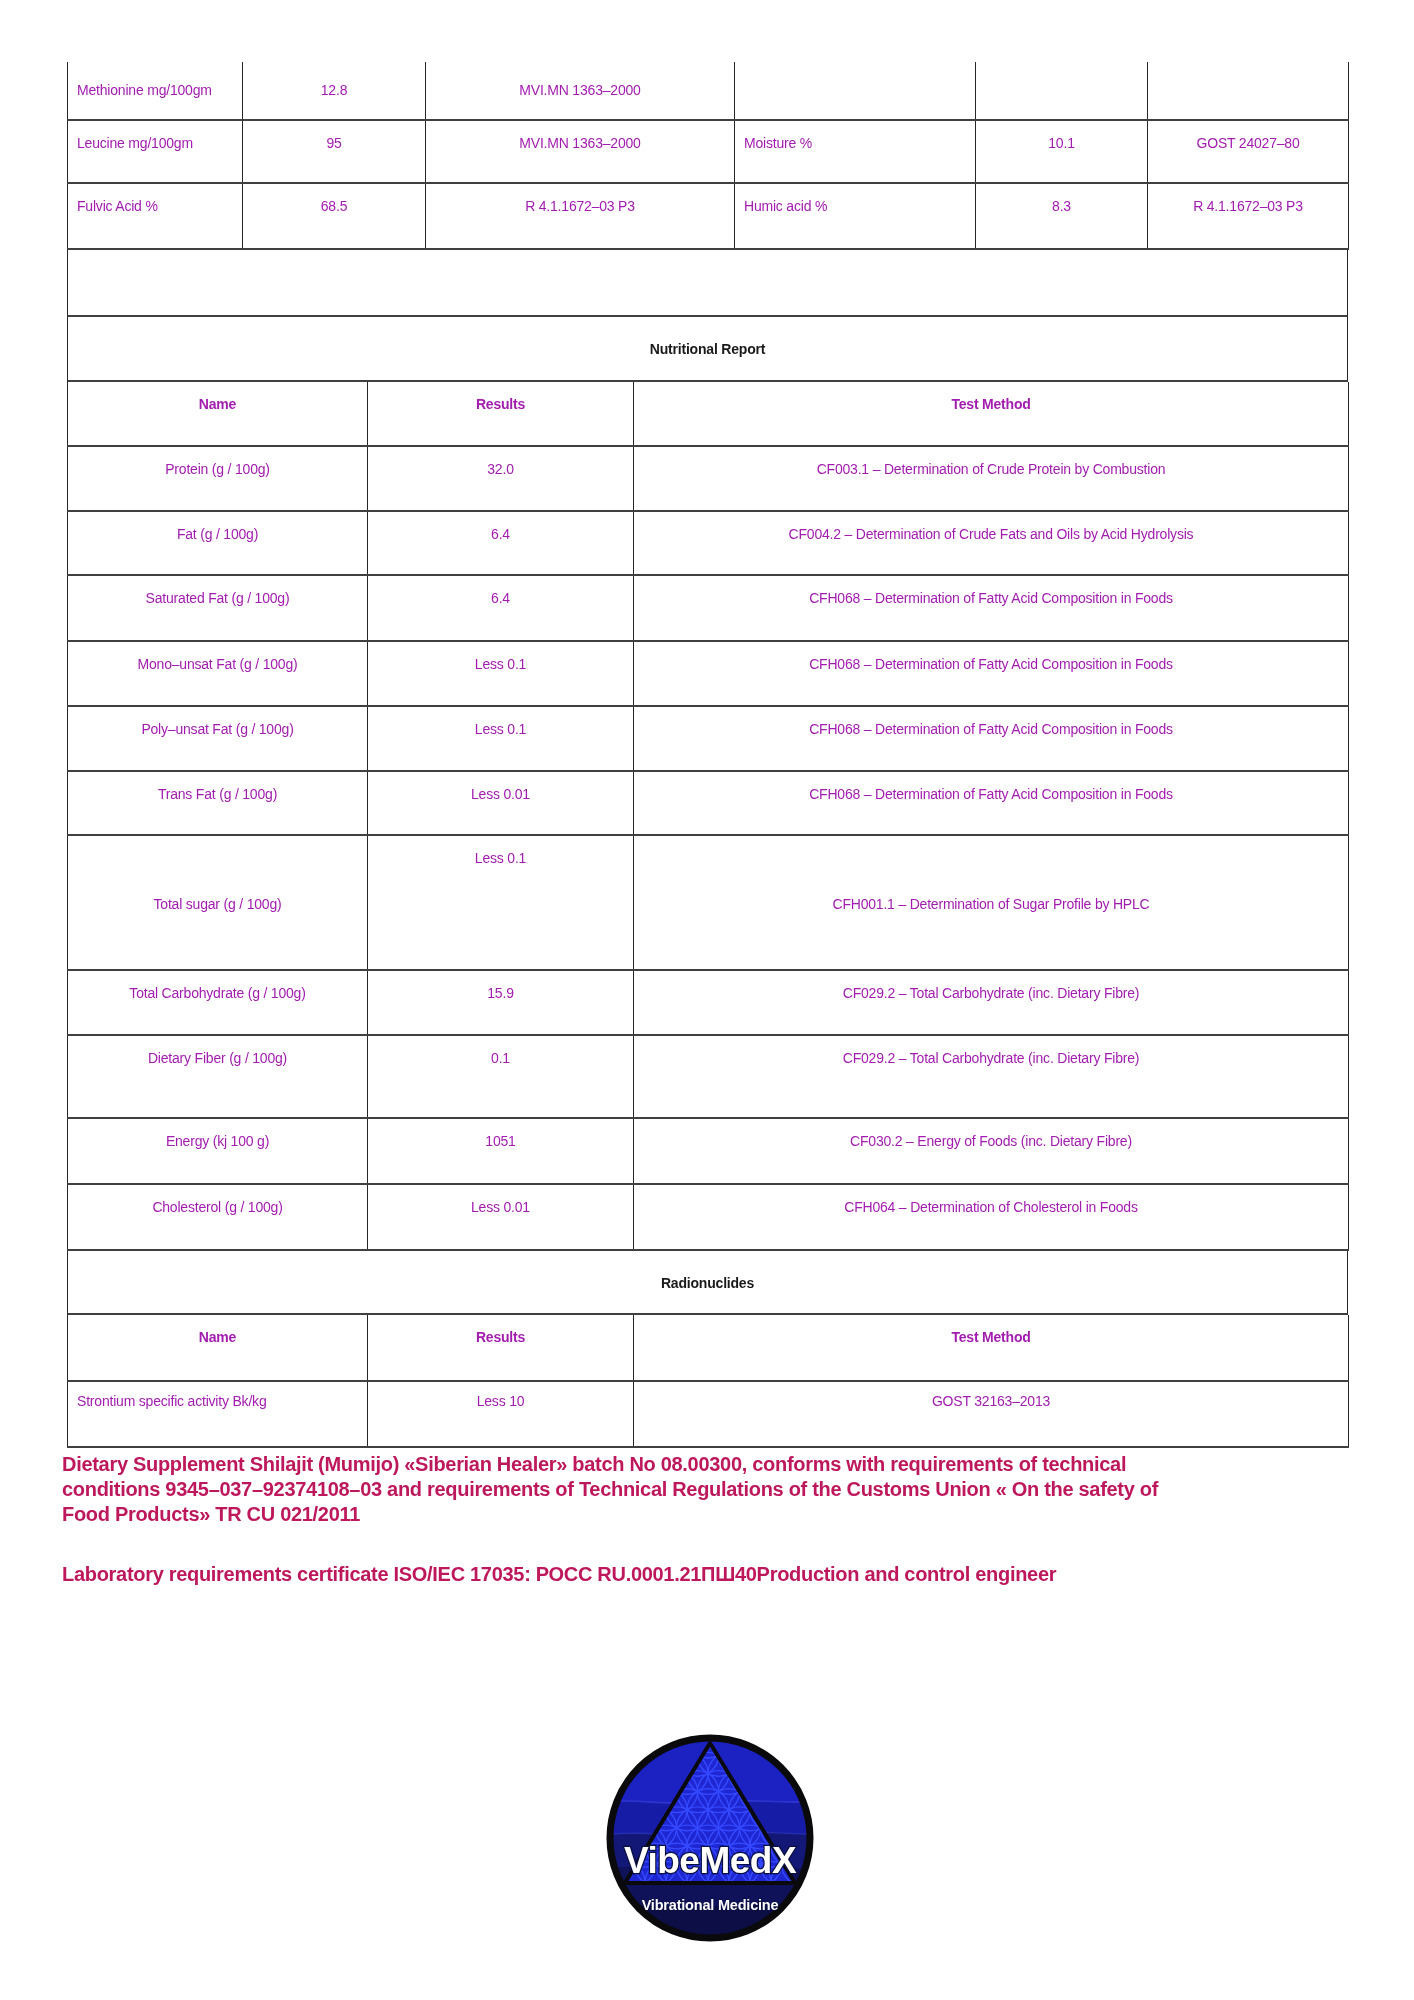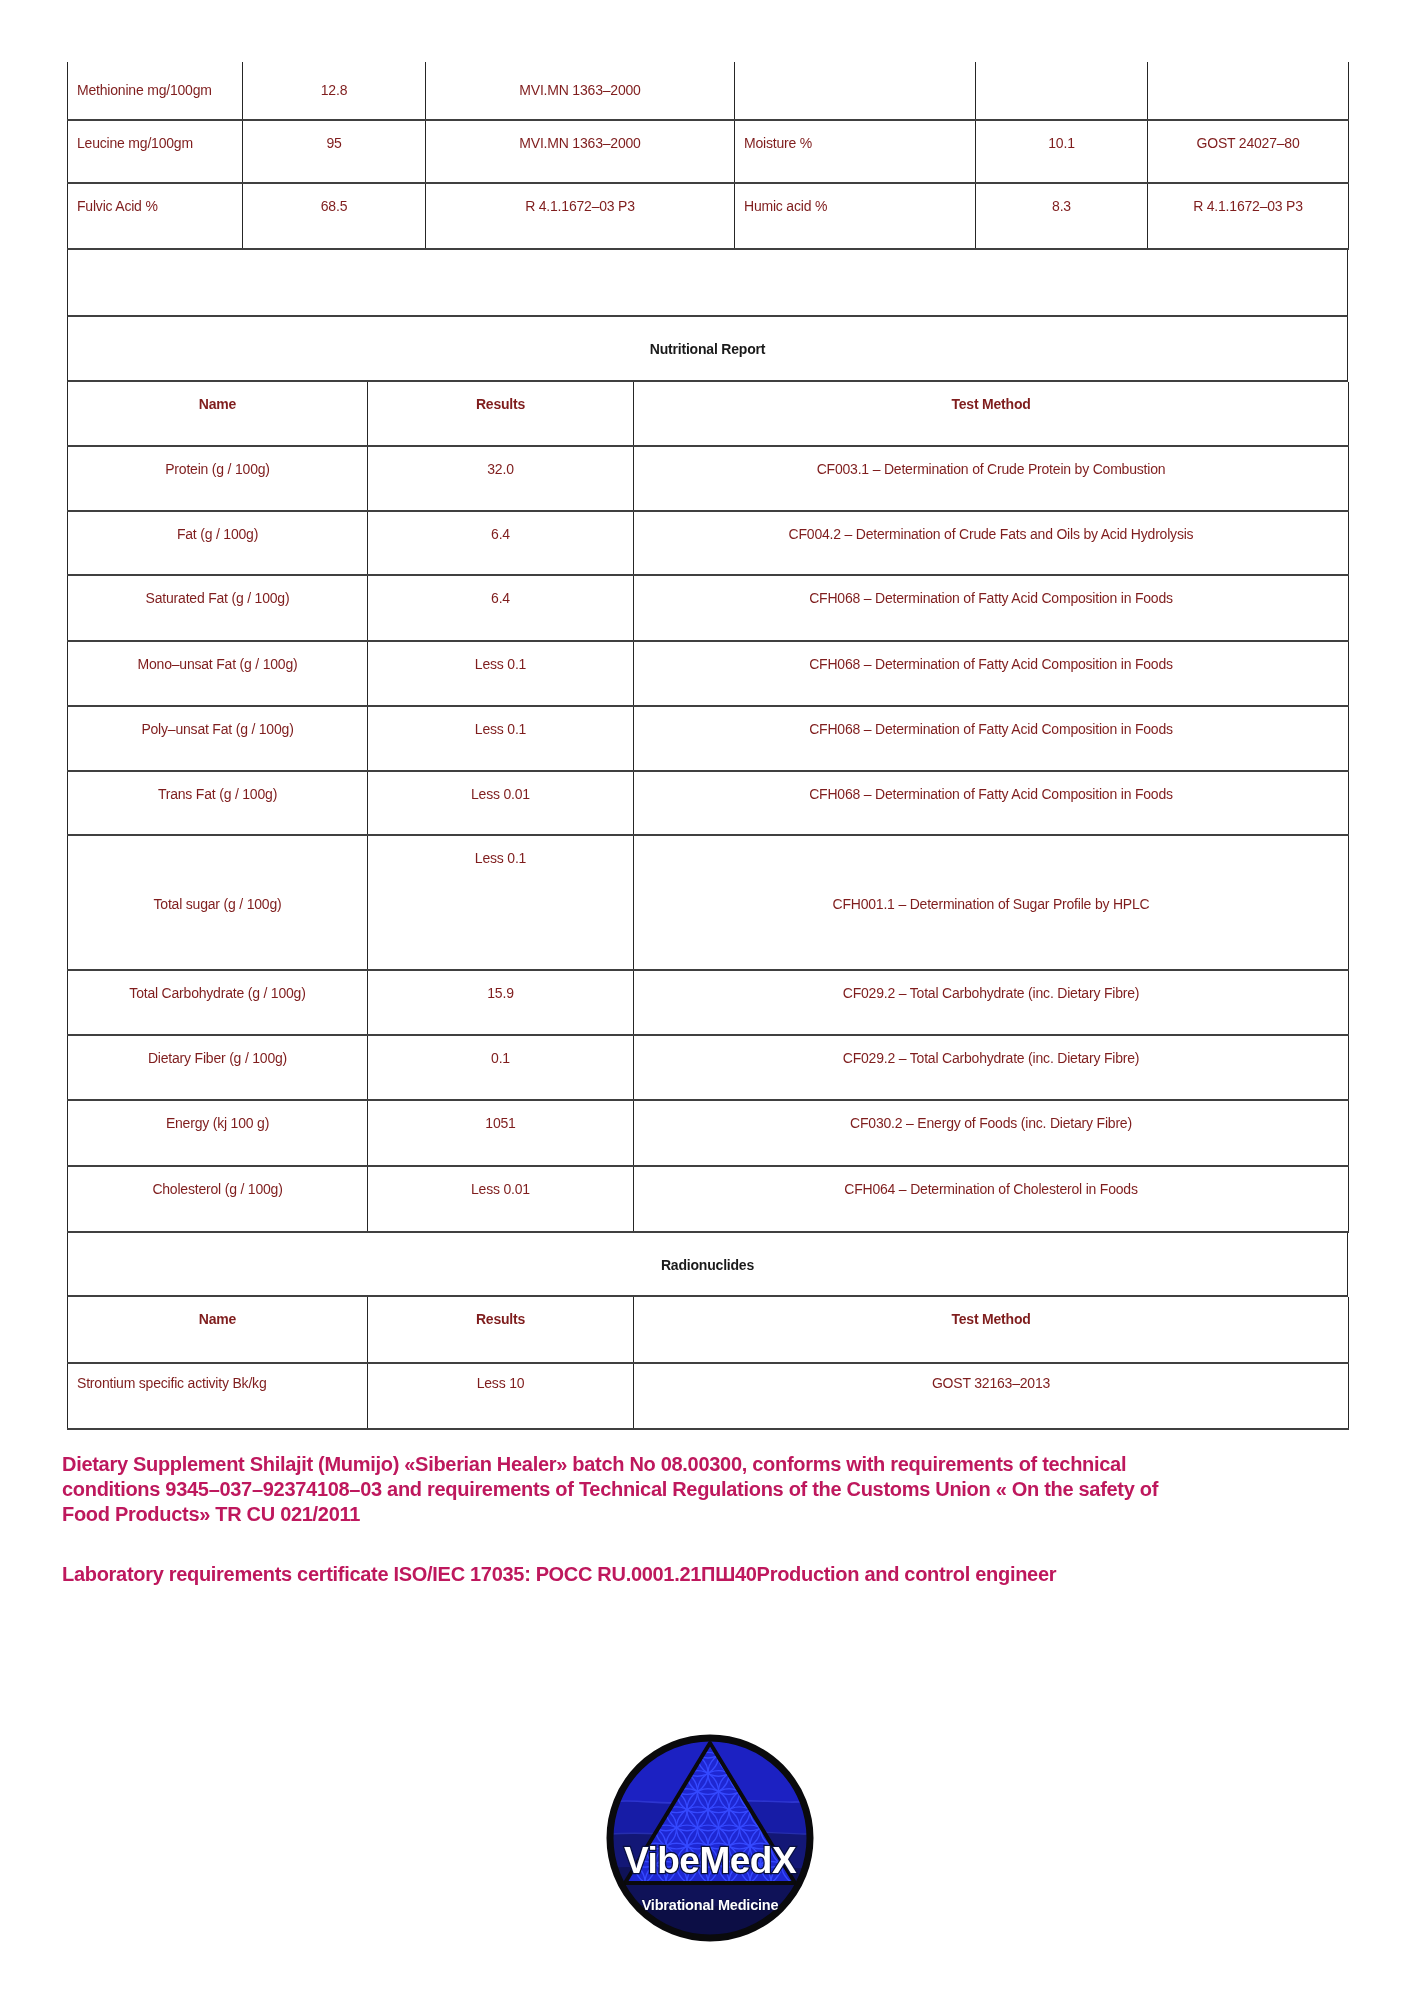--- a/index.html
+++ b/index.html
@@ -4,21 +4,21 @@
 <style>
   html,body{margin:0;padding:0;background:#ffffff;}
   #page{
     position:relative;width:1414px;height:2000px;background:#ffffff;overflow:hidden;
     font-family:"Liberation Sans","DejaVu Sans",sans-serif;color:#1a1a1a;
   }
   
   #table-stack{position:absolute;left:67px;top:62px;width:1281px;}
   table.doc-table{
     border-collapse:collapse;table-layout:fixed;width:1281px;
-    font-size:14px;letter-spacing:-0.2px;color:#7f1d1d;
+    font-size:14px;letter-spacing:-0.2px;color:#a21caf;
   }
   table.doc-table td{
     border-right:1px solid #262626;
     border-bottom:2px solid #404040;
     vertical-align:top;text-align:center;
     padding:14px 4px 0 4px;overflow:hidden;line-height:1.25;
   }
   table.doc-table td:first-child{border-left:1px solid #262626;}
   table.doc-table td.name-left{text-align:left;padding-left:9px;}
   tr.cut-row td{vertical-align:middle;padding-top:0;}
@@ -143,21 +143,21 @@
       <tr class="sugar-row" style="height:135px">
         <td class="mid">Total sugar (g / 100g)</td>
         <td>Less 0.1</td>
         <td class="mid">CFH001.1 – Determination of Sugar Profile by HPLC</td>
       </tr>
       <tr style="height:65px">
         <td>Total Carbohydrate (g / 100g)</td>
         <td>15.9</td>
         <td>CF029.2 – Total Carbohydrate (inc. Dietary Fibre)</td>
       </tr>
-      <tr style="height:65px">
+      <tr style="height:83px">
         <td>Dietary Fiber (g / 100g)</td>
         <td>0.1</td>
         <td>CF029.2 – Total Carbohydrate (inc. Dietary Fibre)</td>
       </tr>
       <tr style="height:66px">
         <td>Energy (kj 100 g)</td>
         <td>1051</td>
         <td>CF030.2 – Energy of Foods (inc. Dietary Fibre)</td>
       </tr>
       <tr style="height:66px">

